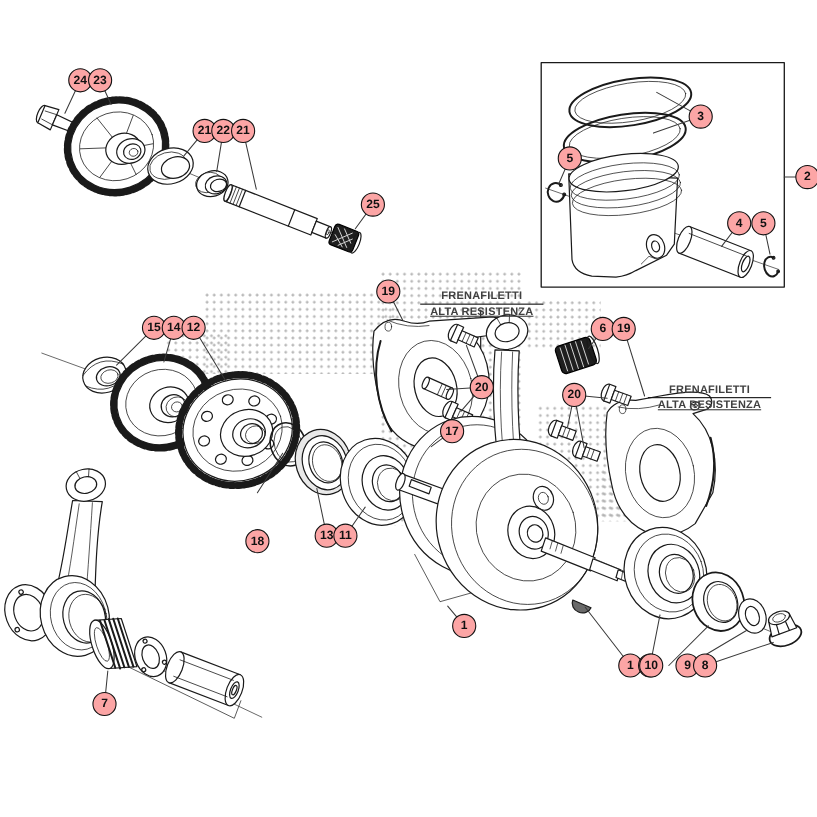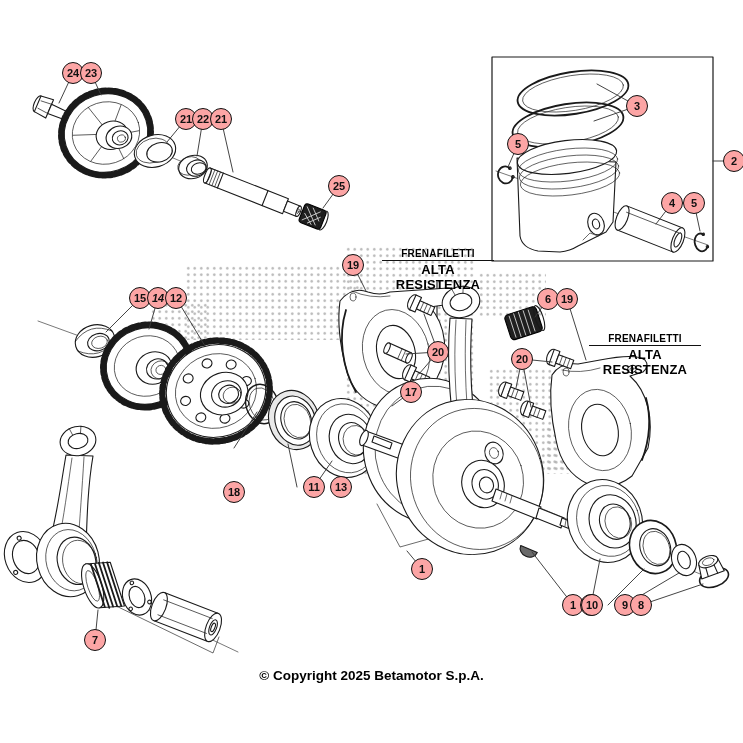--- a/index.html
+++ b/index.html
@@ -18,24 +18,24 @@
   #art .teeth{fill:none;stroke-width:6.5;stroke-dasharray:3.4 2.9;}
   #art .thin{stroke-width:0.65;}
   #art .th2{stroke-width:1.8;}
   #art .ax{stroke:#555;stroke-width:0.8;}
   #art .wl{stroke:#d8d8d8;stroke-width:0.8;}
   #leader-lines line{stroke:#3a3a3a;stroke-width:0.95;}
   .callout{position:absolute;width:22px;height:22px;box-sizing:border-box;
         border:1.4px solid #111;border-radius:50%;background:#fca5a5;
         display:flex;align-items:center;justify-content:center;
         font-size:11px;font-weight:bold;color:#111;z-index:5;}
-  .note{position:absolute;width:112px;text-align:center;color:#000000;z-index:4;}
+  .note{position:absolute;width:112px;text-align:center;color:#404040;z-index:4;margin-top:16px;}
   .note .l1{display:block;font-size:10px;font-weight:bold;letter-spacing:.2px;
         padding-bottom:1px;border-bottom:1.6px solid #111;}
-  .note .l2{display:block;font-size:13px;font-weight:bold;letter-spacing:.2px;margin-top:1px;}
+  .note .l2{display:block;font-size:10px;font-weight:bold;letter-spacing:.2px;margin-top:1px;text-decoration:underline;}
   #note1{left:382px;top:248px;}
   #note2{left:589px;top:333px;}
   #copyright{position:absolute;left:0;right:0;top:668px;text-align:center;
         font-size:13.5px;font-weight:bold;color:#000;z-index:4;}
 </style>
 </head>
 <body>
 
 <div id="stage">
 
@@ -512,37 +512,36 @@
       <div class="callout" style="left: 661px; top: 192px;">4</div>
       <div class="callout" style="left: 683px; top: 192px;">5</div>
       <div class="callout" style="left: 723px; top: 150px;">2</div>
       <div class="callout" style="left: 342px; top: 254px;">19</div>
       <div class="callout" style="left: 427px; top: 341px;">20</div>
       <div class="callout" style="left: 400px; top: 381px;">17</div>
       <div class="callout" style="left: 537px; top: 288px;">6</div>
       <div class="callout" style="left: 556px; top: 288px;">19</div>
       <div class="callout" style="left: 511px; top: 348px;">20</div>
       <div class="callout" style="left: 129px; top: 287px;">15</div>
-      <div class="callout" style="left: 147px; top: 287px; font-style: italic;">14</div>
+      <div class="callout" style="left: 147px; top: 287px;">14</div>
       <div class="callout" style="left: 165px; top: 287px;">12</div>
       <div class="callout" style="left: 223px; top: 437px; margin-top: 44px;">18</div>
-      <div class="callout" style="left: 286px; top: 476px; margin-left: 44px;">13</div>
+      <div class="callout" style="left: 286px; top: 476px;">13</div>
       <div class="callout" style="left: 303px; top: 476px;">11</div>
       <div class="callout" style="left: 411px; top: 558px;">1</div>
       <div class="callout" style="left: 84px; top: 629px;">7</div>
       <div class="callout" style="left: 562px; top: 594px;">1</div>
       <div class="callout" style="left: 580px; top: 594px;">27</div>
       <div class="callout" style="left: 565px; top: 594px; margin-left: 16px;">10</div>
       <div class="callout" style="left: 614px; top: 594px;">9</div>
       <div class="callout" style="left: 630px; top: 594px;">8</div>
     </div>
 
   <div class="note" id="note1">
     <span class="l1">FRENAFILETTI</span>
     <span class="l2">ALTA RESISTENZA</span>
   </div>
   <div class="note" id="note2">
     <span class="l1">FRENAFILETTI</span>
     <span class="l2">ALTA RESISTENZA</span>
   </div>
 
-  <div id="copyright">© Copyright 2025 Betamotor S.p.A.</div>
 </div>
 
 </body></html>

